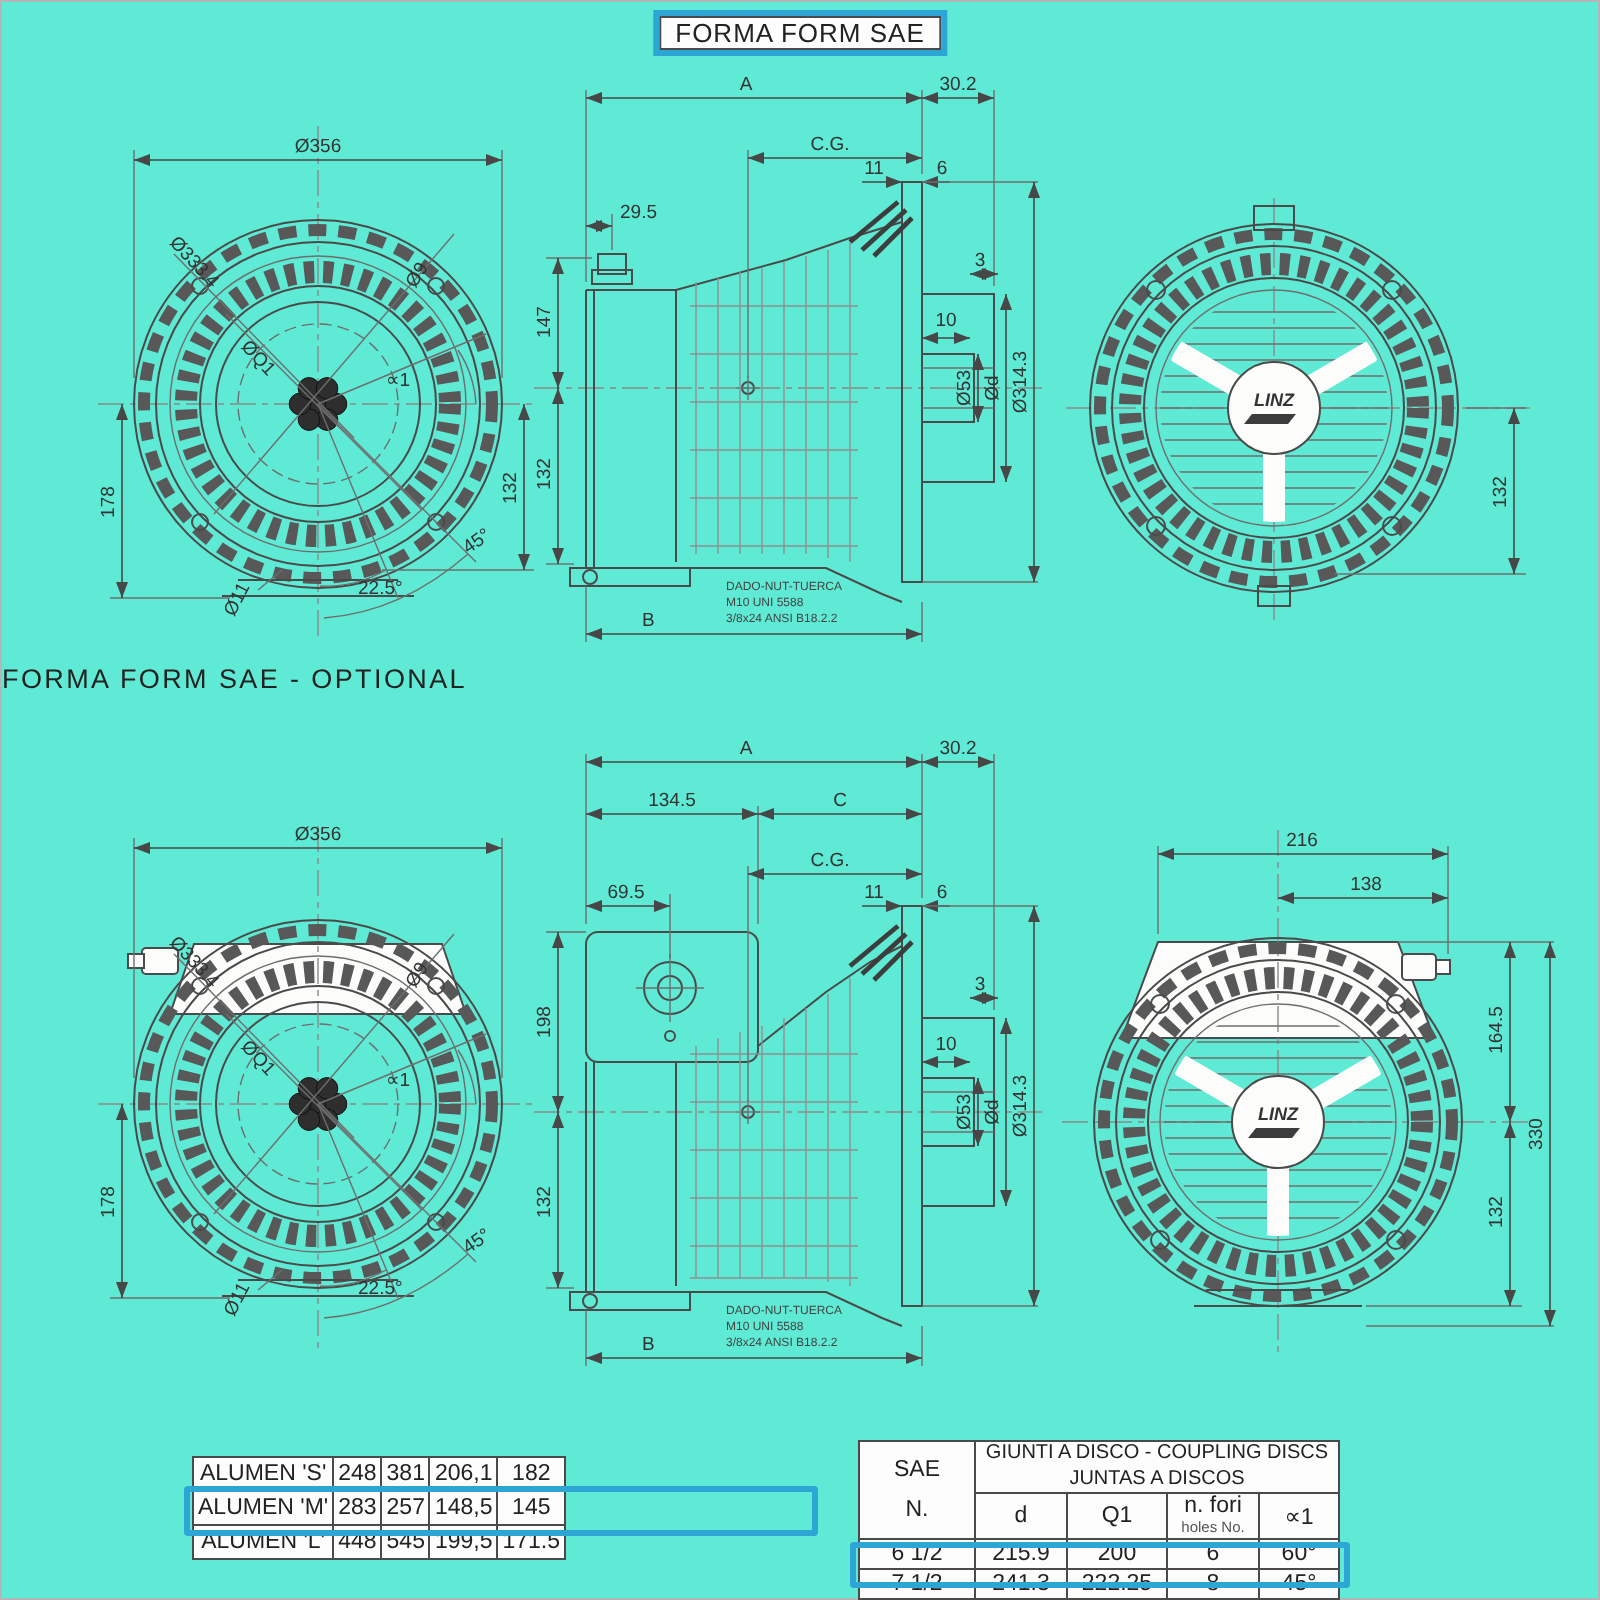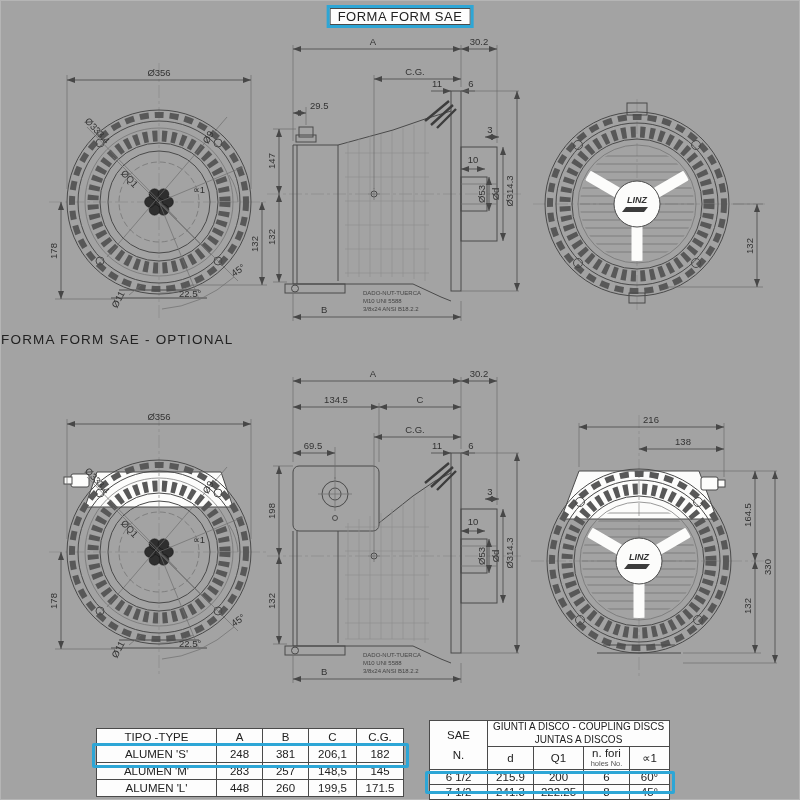--- a/index.html
+++ b/index.html
@@ -1,18 +1,18 @@
 <!DOCTYPE html>
 <html><head>
 <meta charset="utf-8">
 <style>
 *{margin:0;padding:0;box-sizing:border-box}
 html,body{width:800px;height:800px}
 body{font-family:"Liberation Sans",sans-serif;background:#fff;position:relative;overflow:hidden}
-.page{position:absolute;inset:0;background:#a3a3a3;border:1px solid #b5b5b5}
+.page{position:absolute;inset:0;background:#5eead4;border:1px solid #b5b5b5}
 .titlebox{position:absolute;top:7px;left:50%;transform:translateX(-50%);border:1px solid #4a4a4a;outline:3px solid #2da6d6;padding:0 7px;font-size:13px;color:#222;letter-spacing:.5px;background:#fdfdfd;white-space:nowrap}
 .subtitle{position:absolute;top:331px;left:0;width:100%;text-align:left;font-size:13.5px;color:#222;letter-spacing:1.2px}
 svg.draw{position:absolute;overflow:visible}
 svg text{font-family:"Liberation Sans",sans-serif;font-size:9.5px;fill:#333}
 .ln{fill:none;stroke:#4a4a4a;stroke-width:1}
 .lt{fill:none;stroke:#6e6e6e;stroke-width:.7}
 .cl{stroke:#8a8a8a;stroke-width:.7;stroke-dasharray:13 3 3 3;fill:none}
 .ring{fill:none;stroke:#585858}
 .dim{stroke:#474747;stroke-width:.8;fill:none}
 .hz{stroke:#3d3d3d;stroke-width:2.4;fill:none}
@@ -439,45 +439,38 @@
   <text x="130" y="32" text-anchor="middle">216</text>
   <text x="162" y="54" text-anchor="middle">138</text>
   <text transform="rotate(-90 230 124)" x="230" y="124" text-anchor="middle">164.5</text>
   <text transform="rotate(-90 230 215)" x="230" y="215" text-anchor="middle">132</text>
   <text transform="rotate(-90 250 176)" x="250" y="176" text-anchor="middle">330</text>
 </svg>
 
 <div class="tbl" style="left:95px;top:727px">
   <table class="t-type">
     <tbody>
-          <tr>
-      <td style="width:120px">TIPO -TYPE</td>
-      <td style="width:46px">A</td>
-      <td style="width:46px">B</td>
-      <td style="width:48px">C</td>
-      <td style="width:47px">C.G.</td>
-    </tr>
     <tr>
       <td>ALUMEN 'S'</td>
       <td>248</td>
       <td>381</td>
       <td>206,1</td>
       <td>182</td>
     </tr>
     <tr>
       <td>ALUMEN 'M'</td>
       <td>283</td>
       <td>257</td>
       <td>148,5</td>
       <td>145</td>
     </tr>
     <tr>
       <td>ALUMEN 'L'</td>
       <td>448</td>
-      <td>260</td>
+      <td>545</td>
       <td>199,5</td>
       <td>171.5</td>
     </tr>
   </tbody>
       </table>
   <div class="hl" style="left:-4px;top:15px;width:317px;height:25px"></div>
 </div>
 
 <div class="tbl" style="left:428px;top:719px">
   <table class="t-sae">

